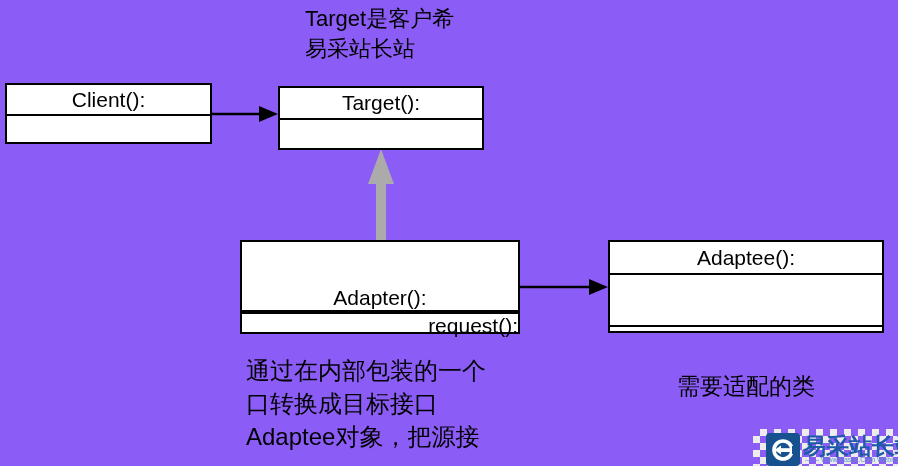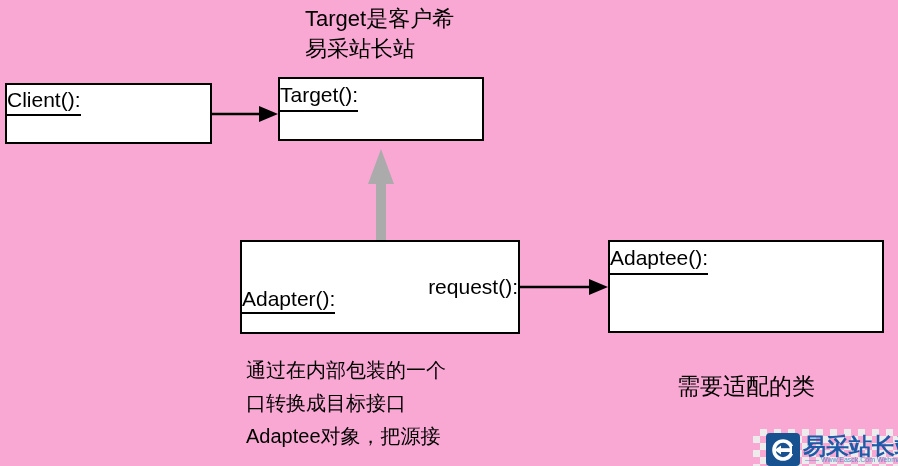--- a/index.html
+++ b/index.html
@@ -2,40 +2,40 @@
 <html><head>
 <meta charset="utf-8">
 <style>
   html, body { margin: 0; padding: 0; background: #ffffff; }
   body { font-family: "Liberation Sans", "DejaVu Sans", sans-serif; color: #000; }
 
   .canvas {
     position: relative;
     width: 898px;
     height: 466px;
-    background: #f9a8d4;
+    background: #8b5cf6;
     overflow: hidden;
   }
 
   
   .arrows {
     position: absolute;
     left: 0; top: 0;
     width: 898px; height: 466px;
     pointer-events: none;
   }
 
   
   .uml-box {
     position: absolute;
     box-sizing: border-box;
     border: 2px solid #000;
     background: #fff;
     display: flex;
-    flex-direction: row;
+    flex-direction: column;
   }
   .uml-title {
     box-sizing: border-box;
     border-bottom: 2px solid #000;
     display: flex;
     align-items: center;
     justify-content: center;
     font-size: 21px;
   }
   .uml-mid {
@@ -49,40 +49,40 @@
     justify-content: flex-end;
   }
   .uml-method {
     font-size: 21px;
     padding-left: 6px;
   }
 
   
   .box-client  { left: 5px;   top: 83px;  width: 207px; height: 61px; }
   .box-client .uml-title { height: 31px; }
-  .box-target  { left: 278px; top: 77px;  width: 206px; height: 64px; gap: 28px; }
+  .box-target  { left: 278px; top: 86px;  width: 206px; height: 64px; gap: 28px; }
   .box-target .uml-title { height: 33px; }
 
   
   .box-adapter { left: 240px; top: 240px; width: 280px; height: 94px; }
   .box-adapter .uml-title { height: 28px; margin-top: 44px; }
   .box-adapter .uml-mid   { height: 26px; }
   .box-adaptee { left: 608px; top: 240px; width: 276px; height: 93px; gap: 27px; }
   .box-adaptee .uml-title { height: 33px; }
   .box-adaptee .uml-mid   { height: 25px; }
 
   
   .note { position: absolute; white-space: nowrap; }
   .note-target {
     left: 305px; top: 4px;
     font-size: 22px; line-height: 30px;
   }
   .note-adapter {
     left: 246px; top: 354px;
-    font-size: 20px; line-height: 33px;
+    font-size: 24px; line-height: 33px;
   }
   .note-adaptee {
     left: 677px; top: 371px;
     font-size: 23px;
   }
 
   
   .logo-area {
     position: absolute;
     left: 753px; top: 429px;

